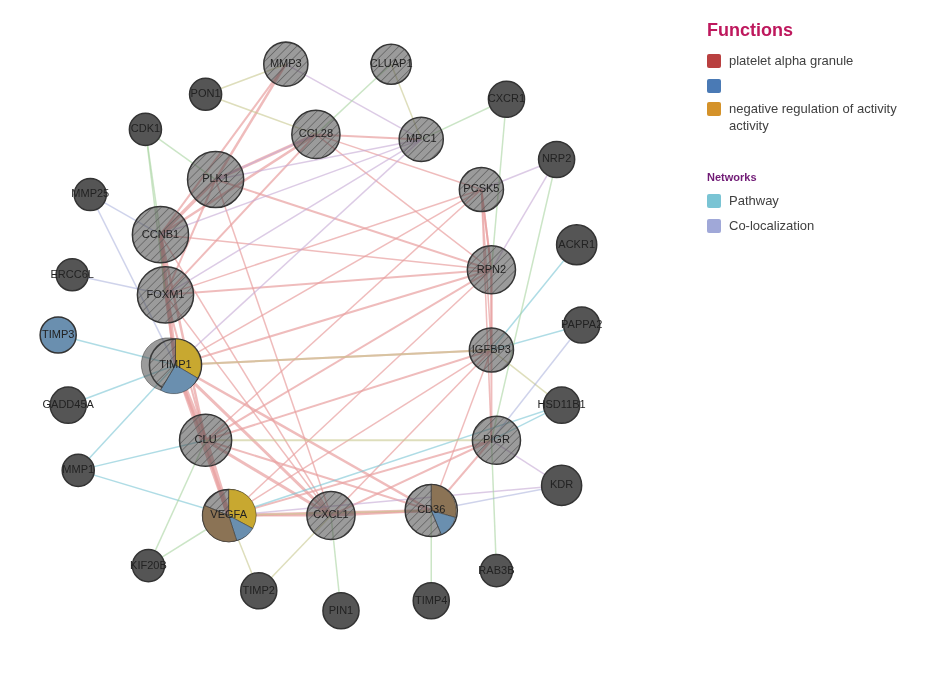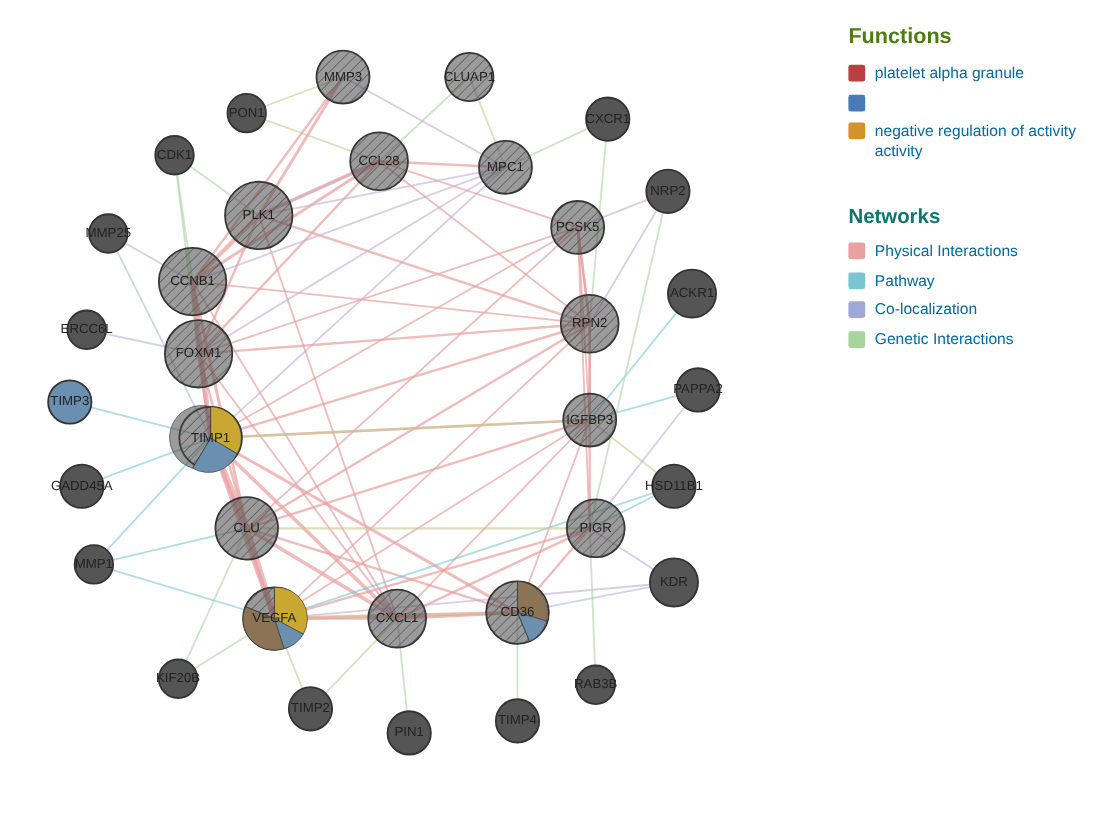--- a/index.html
+++ b/index.html
@@ -23,45 +23,45 @@
     #legend-area {
       width: 240px;
       padding: 20px 15px;
       display: flex;
       flex-direction: column;
       gap: 8px;
     }
     .legend-section-title {
       font-size: 18px;
       font-weight: bold;
-      color: #4d7c0f;
+      color: #be185d;
       margin-bottom: 4px;
     }
     .legend-item {
       display: flex;
       align-items: flex-start;
       gap: 8px;
       font-size: 13px;
-      color: #0369a1;
+      color: #404040;
       line-height: 1.3;
     }
     .legend-color-box {
       width: 14px;
       height: 14px;
       min-width: 14px;
       margin-top: 1px;
       border-radius: 2px;
     }
     .legend-spacer {
       height: 20px;
     }
     .networks-title {
-      font-size: 17px;
+      font-size: 11px;
       font-weight: bold;
-      color: #0f766e;
+      color: #701a75;
       margin-bottom: 2px;
     }
     svg#network-svg {
       width: 100%;
       height: 100%;
     }
     .node-label {
       font-size: 11px;
       fill: #222;
       text-anchor: middle;
@@ -365,36 +365,28 @@
 
     <div class="legend-item">
       <div class="legend-color-box" style="background:#d4922a;"></div>
       <span>negative regulation of activity activity</span>
     </div>
 
     <div class="legend-spacer"></div>
 
     <div class="networks-title">Networks</div>
 
-    <div class="legend-item">
-      <div class="legend-color-box" style="background:#e8a0a0;"></div>
-      <span>Physical Interactions</span>
-    </div>
 
 
 
     <div class="legend-item">
       <div class="legend-color-box" style="background:#7ac4d4;"></div>
       <span>Pathway</span>
     </div>
 
     <div class="legend-item">
       <div class="legend-color-box" style="background:#a0a8d8;"></div>
       <span>Co-localization</span>
     </div>
 
-    <div class="legend-item">
-      <div class="legend-color-box" style="background:#a8d4a0;"></div>
-      <span>Genetic Interactions</span>
-    </div>
 
   </div>
 </div>
 
 </body></html>

